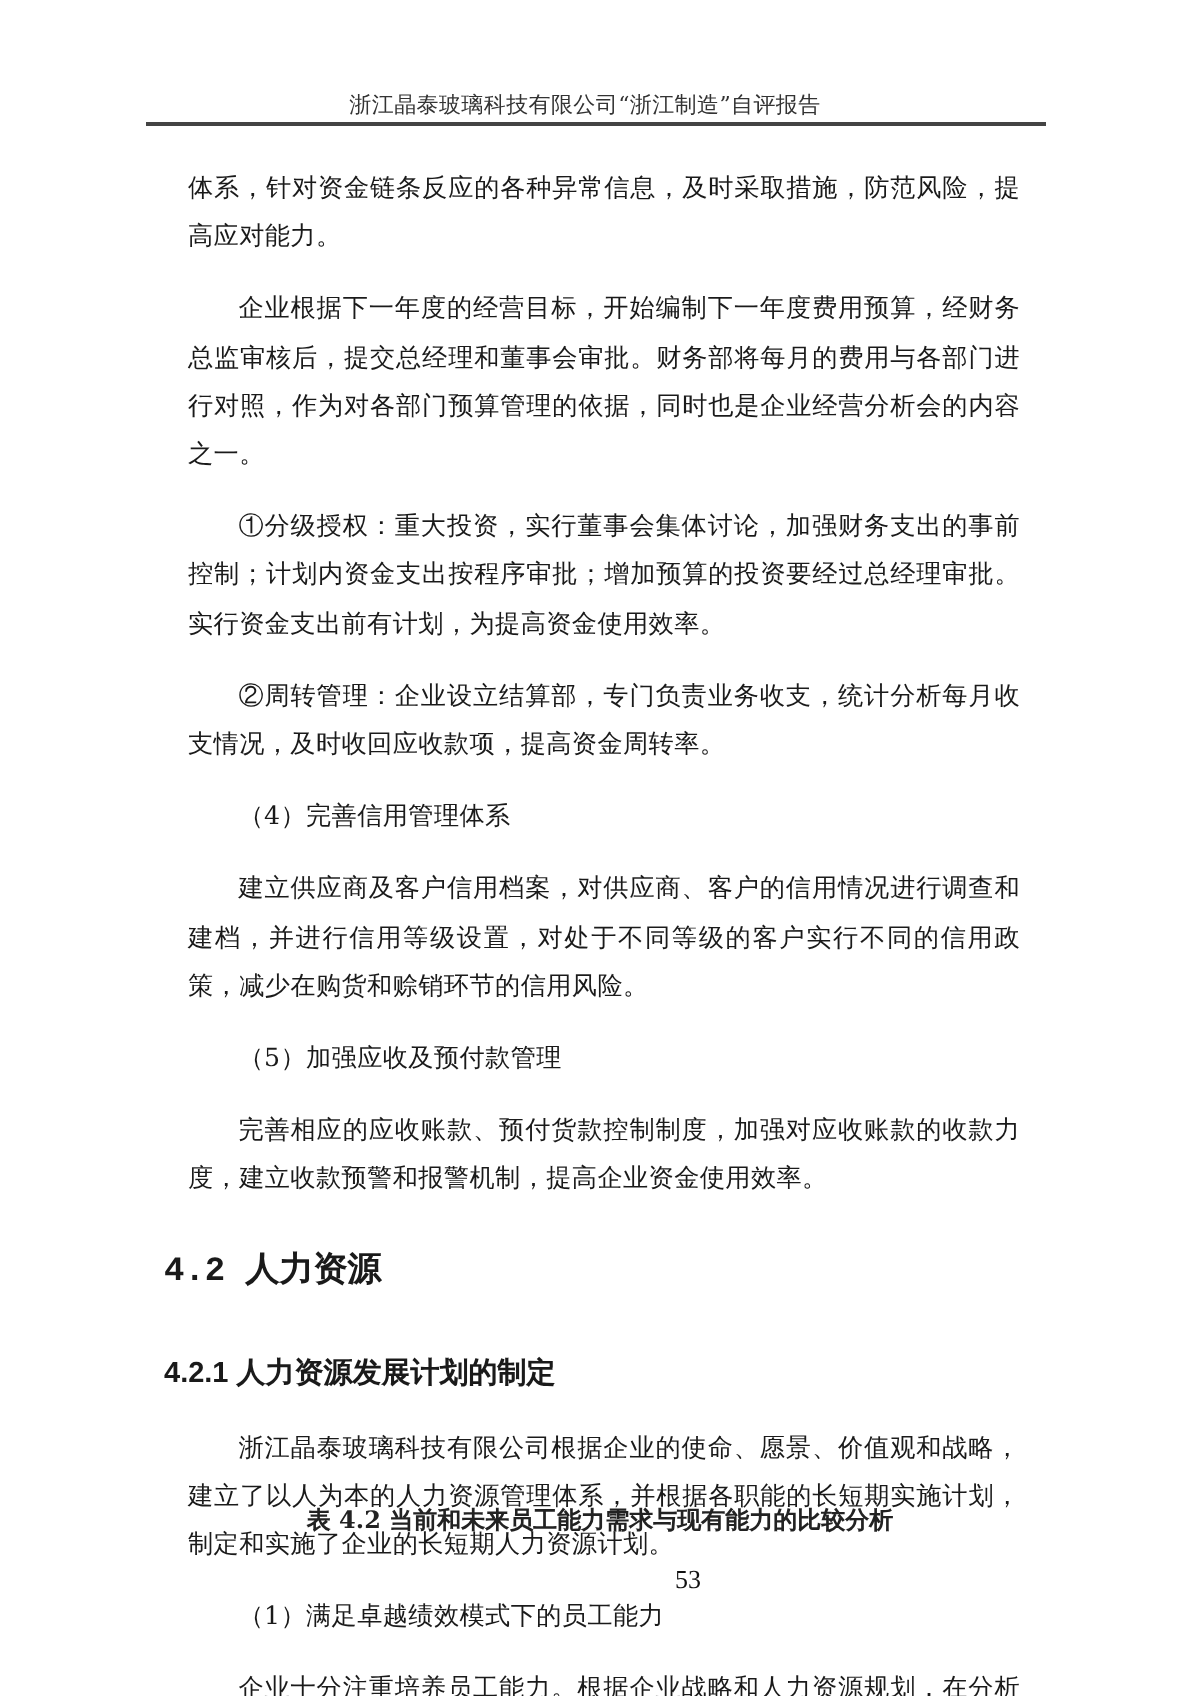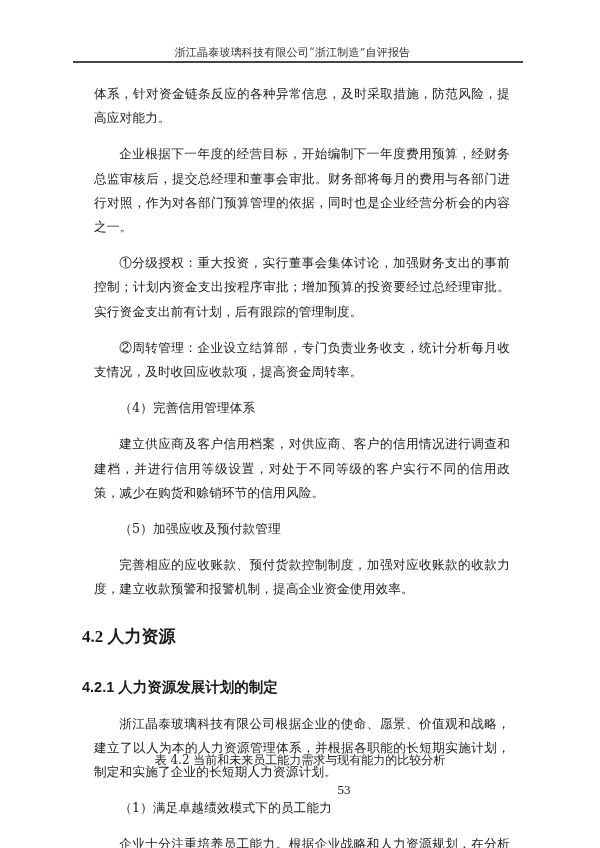--- a/index.html
+++ b/index.html
@@ -5,39 +5,39 @@
   html, body { margin: 0; padding: 0; background: #ffffff; }
   body { width: 600px; height: 848px; position: relative; overflow: hidden;
          font-family: "DejaVu Serif", "Liberation Serif", serif; color: #1a1a1a; }
   .header-text { position: absolute; top: 45px; left: 0; width: 585px; text-align: center;
                  font-size: 11px; color: #333; letter-spacing: 0.2px; }
   .header-rule { position: absolute; top: 61px; left: 73px; width: 450px; height: 2px; background: #444; }
   .content { position: absolute; top: 70px; left: 82px; width: 440px; }
   .p { font-size: 12.6px; line-height: 24.2px; margin: 12px; text-align: justify; letter-spacing: 0.2px; }
   .indent { text-indent: 2em; }
   .sub { padding-left: 2em; }
-  .h2 { font-family: Liberation Serif, serif; font-weight: bold; font-size: 17px;
+  .h2 { font-family: Liberation Mono, monospace; font-weight: bold; font-size: 17px;
         margin: 20px 0 0 0; line-height: 30px; }
   .h3 { font-family: Liberation Sans, sans-serif; font-weight: bold; font-size: 14.5px;
         margin: 22px 0 4px 0; line-height: 26px; }
   .caption { position: absolute; top: 752px; left: 0; width: 600px; text-align: center;
-             font-size: 12px; color: #222; }
+             font-size: 12px; color: #222; font-weight: bold; }
   .page-num { position: absolute; top: 782px; left: 0; width: 600px; text-align: center;
               font-size: 13px; font-family: "Liberation Serif", serif; color: #111; padding-left: 44px; }
 </style>
 </head>
 <body>
 
 <div class="header-text">浙江晶泰玻璃科技有限公司“浙江制造”自评报告</div>
 <div class="header-rule"></div>
 
 <div class="content">
   <p class="p">体系，针对资金链条反应的各种异常信息，及时采取措施，防范风险，提高应对能力。</p>
   <p class="p indent">企业根据下一年度的经营目标，开始编制下一年度费用预算，经财务总监审核后，提交总经理和董事会审批。财务部将每月的费用与各部门进行对照，作为对各部门预算管理的依据，同时也是企业经营分析会的内容之一。</p>
-  <p class="p indent">①分级授权：重大投资，实行董事会集体讨论，加强财务支出的事前控制；计划内资金支出按程序审批；增加预算的投资要经过总经理审批。实行资金支出前有计划，后有跟踪的管理制度。</p>
+  <p class="p indent">①分级授权：重大投资，实行董事会集体讨论，加强财务支出的事前控制；计划内资金支出按程序审批；增加预算的投资要经过总经理审批。实行资金支出前有计划，为提高资金使用效率。</p>
   <p class="p indent">②周转管理：企业设立结算部，专门负责业务收支，统计分析每月收支情况，及时收回应收款项，提高资金周转率。</p>
   <p class="p sub">（4）完善信用管理体系</p>
   <p class="p indent">建立供应商及客户信用档案，对供应商、客户的信用情况进行调查和建档，并进行信用等级设置，对处于不同等级的客户实行不同的信用政策，减少在购货和赊销环节的信用风险。</p>
   <p class="p sub">（5）加强应收及预付款管理</p>
   <p class="p indent">完善相应的应收账款、预付货款控制制度，加强对应收账款的收款力度，建立收款预警和报警机制，提高企业资金使用效率。</p>
 
   <h2 class="h2">4.2 人力资源</h2>
   <h3 class="h3">4.2.1 人力资源发展计划的制定</h3>
 
   <p class="p indent">浙江晶泰玻璃科技有限公司根据企业的使命、愿景、价值观和战略，建立了以人为本的人力资源管理体系，并根据各职能的长短期实施计划，制定和实施了企业的长短期人力资源计划。</p>

